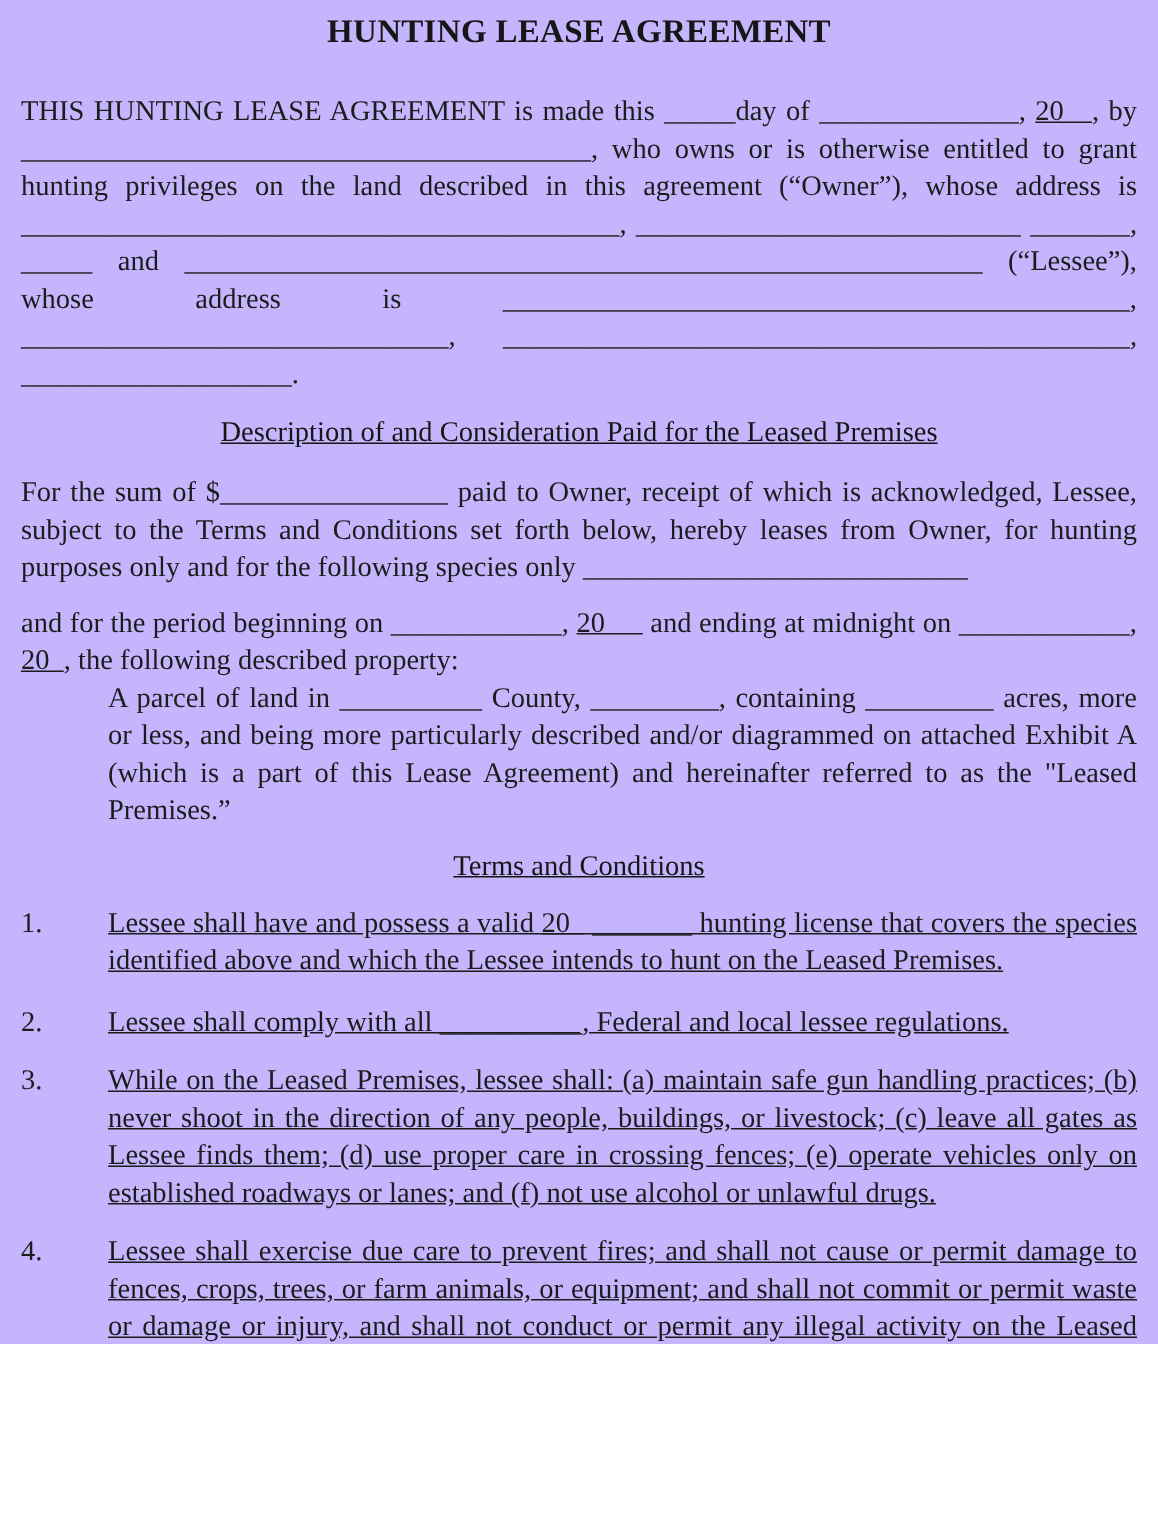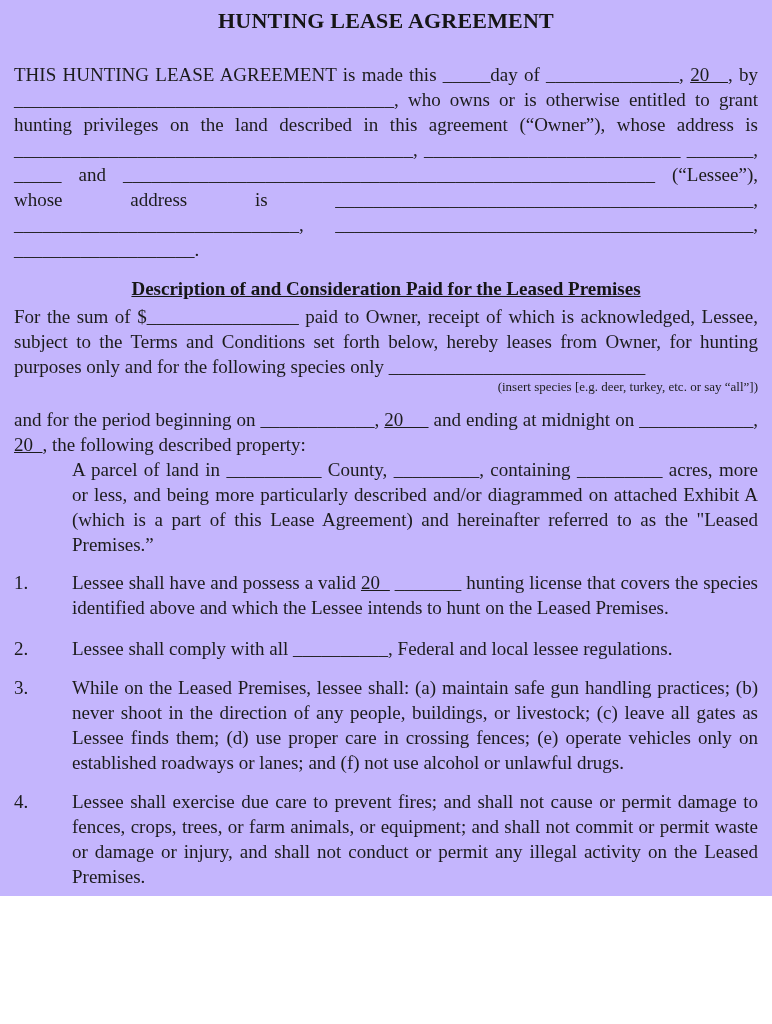--- a/index.html
+++ b/index.html
@@ -33,61 +33,61 @@
   }
   .para {
     margin: 0;
     text-align: justify;
   }
   .para.indent { margin-left: 58px; }
   .sec-heading {
     margin: 0;
     font-size: 19px;
     line-height: 25px;
-    font-weight: 700;
+    font-weight: 400;
     text-align: center;
     text-decoration: underline;
     color: #161616;
   }
   .caption {
     margin: 0;
     font-size: 13px;
     line-height: 16px;
     text-align: right;
   }
   .filled { text-decoration: underline; }
   .term-item { display: flex; margin-top: 14px; }
   .term-num { flex: none; width: 58px; }
-  .term-text { flex: 1 1 auto; margin: 0; text-align: justify; }
+  .term-text { flex: 1 1 auto; margin: 0; text-align: justify; text-decoration: underline; }
 
   
   [data-name="intro-clause"]            { margin-top: 28px; }
   [data-name="section-heading-description"] { margin-top: 14px; }
-  [data-name="consideration-clause"]    { margin-top: 3px; }
+  [data-name="consideration-clause"]    { margin-top: 15px; }
   [data-name="species-hint"]            { margin: 0; }
   [data-name="period-clause"]           { margin-top: 12px; }
   [data-name="property-description"]    { }
   [data-name="section-heading-terms"]   { margin-top: 12px; }
   [data-name="term-1"]                  { margin-top: 13px; }
   [data-name="term-2"]                  { margin-top: 16px; }
   [data-name="term-3"]                  { margin-top: 14px; }
   [data-name="term-4"]                  { margin-top: 14px; }
 </style>
 </head>
 <body>
 
 <div class="page" data-name="lease-document-page">
   <h1 class="doc-title" data-name="document-title">HUNTING LEASE AGREEMENT</h1>
   <div data-name="document-body">
       <p class="para" data-name="intro-clause"><span data-name="text-run">THIS HUNTING LEASE AGREEMENT is made this _____day of ______________, </span><span class="filled" data-name="prefilled-blank">20&nbsp;&nbsp;&nbsp;</span><span data-name="text-run">, by ________________________________________, who owns or is otherwise entitled to grant hunting privileges on the land described in this agreement (“Owner”), whose address is __________________________________________, ___________________________ _______, _____ and ________________________________________________________ (“Lessee”), whose address is ____________________________________________, ______________________________, ____________________________________________, ___________________.</span></p>
       <h2 class="sec-heading" data-name="section-heading-description">Description of and Consideration Paid for the Leased Premises</h2>
       <p class="para" data-name="consideration-clause"><span data-name="text-run">For the sum of $________________ paid to Owner, receipt of which is acknowledged, Lessee, subject to the Terms and Conditions set forth below, hereby leases from Owner, for hunting purposes only and for the following species only ___________________________</span></p>
-      <p class="caption" data-name="species-hint">(insert species [e.g. deer, turkey, etc. or say “all”])</p>
       <p class="para" data-name="period-clause"><span data-name="text-run">and for the period beginning on ____________, </span><span class="filled" data-name="prefilled-blank">20&nbsp;&nbsp;&nbsp;&nbsp;&nbsp;</span><span data-name="text-run"> and ending at midnight on ____________, </span><span class="filled" data-name="prefilled-blank">20&nbsp;&nbsp;</span><span data-name="text-run">, the following described property:</span></p>
       <p class="para indent" data-name="property-description"><span data-name="text-run">A parcel of land in __________ County, _________, containing _________ acres, more or less, and being more particularly described and/or diagrammed on attached Exhibit A (which is a part of this Lease Agreement) and hereinafter referred to as the "Leased Premises.”</span></p>
+      <h2 class="sec-heading" data-name="section-heading-terms">Terms and Conditions</h2>
       <div class="term-item" data-name="term-1">
         <span class="term-num" data-name="term-1-number">1.</span>
         <p class="term-text" data-name="term-1-text"><span data-name="text-run">Lessee shall have and possess a valid </span><span class="filled" data-name="prefilled-blank">20&nbsp;&nbsp;</span><span data-name="text-run"> _______ hunting license that covers the species identified above and which the Lessee intends to hunt on the Leased Premises.</span></p>
       </div>
       <div class="term-item" data-name="term-2">
         <span class="term-num" data-name="term-2-number">2.</span>
         <p class="term-text" data-name="term-2-text"><span data-name="text-run">Lessee shall comply with all __________, Federal and local lessee regulations.</span></p>
       </div>
       <div class="term-item" data-name="term-3">
         <span class="term-num" data-name="term-3-number">3.</span>

